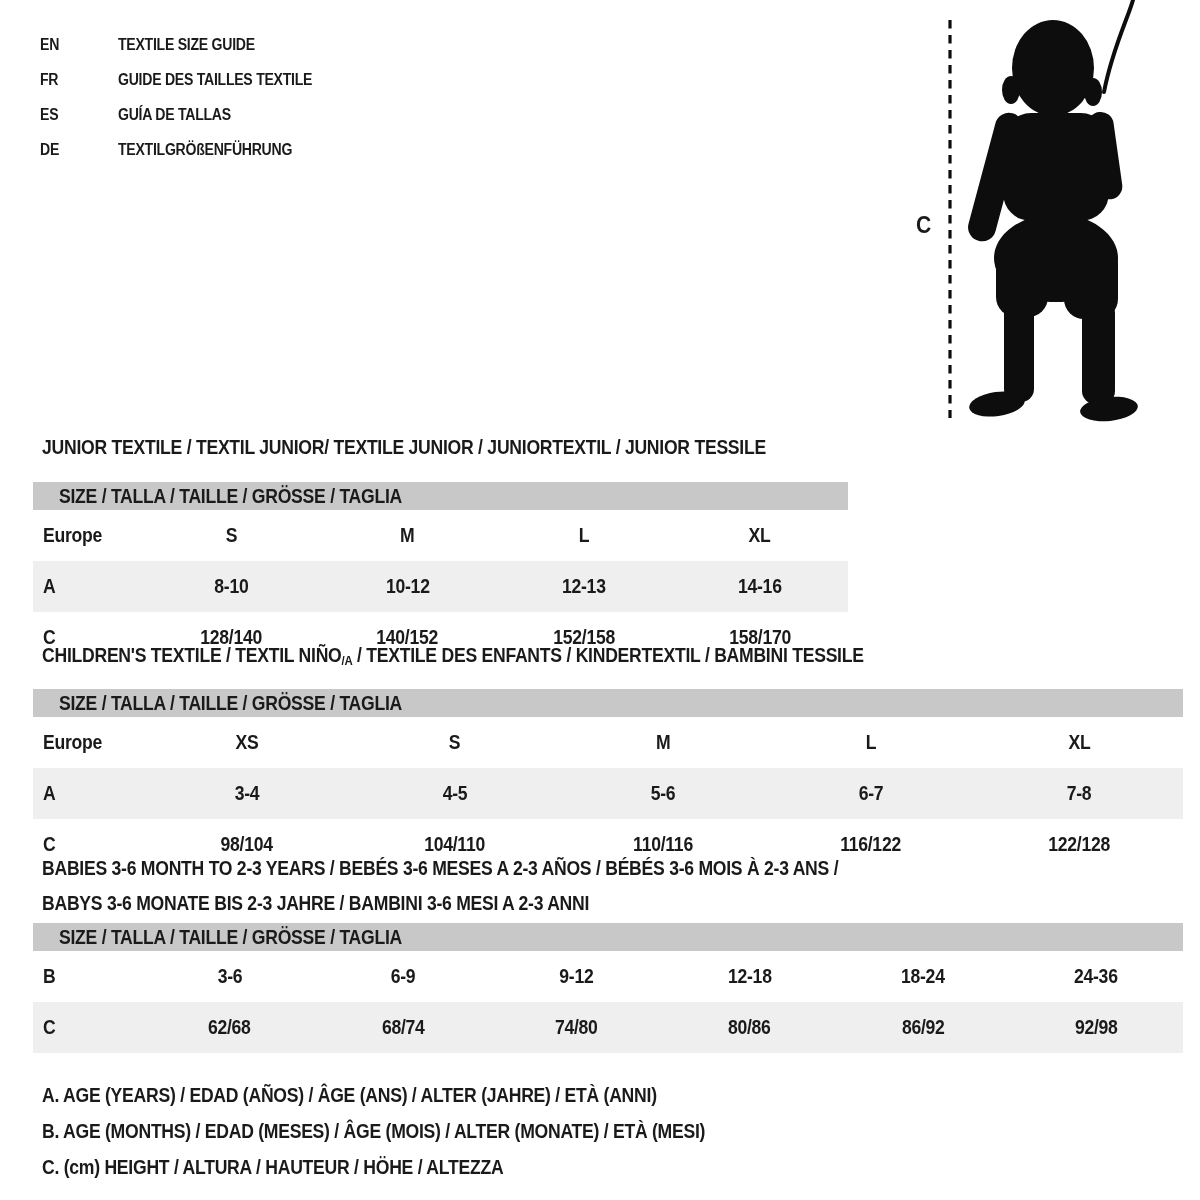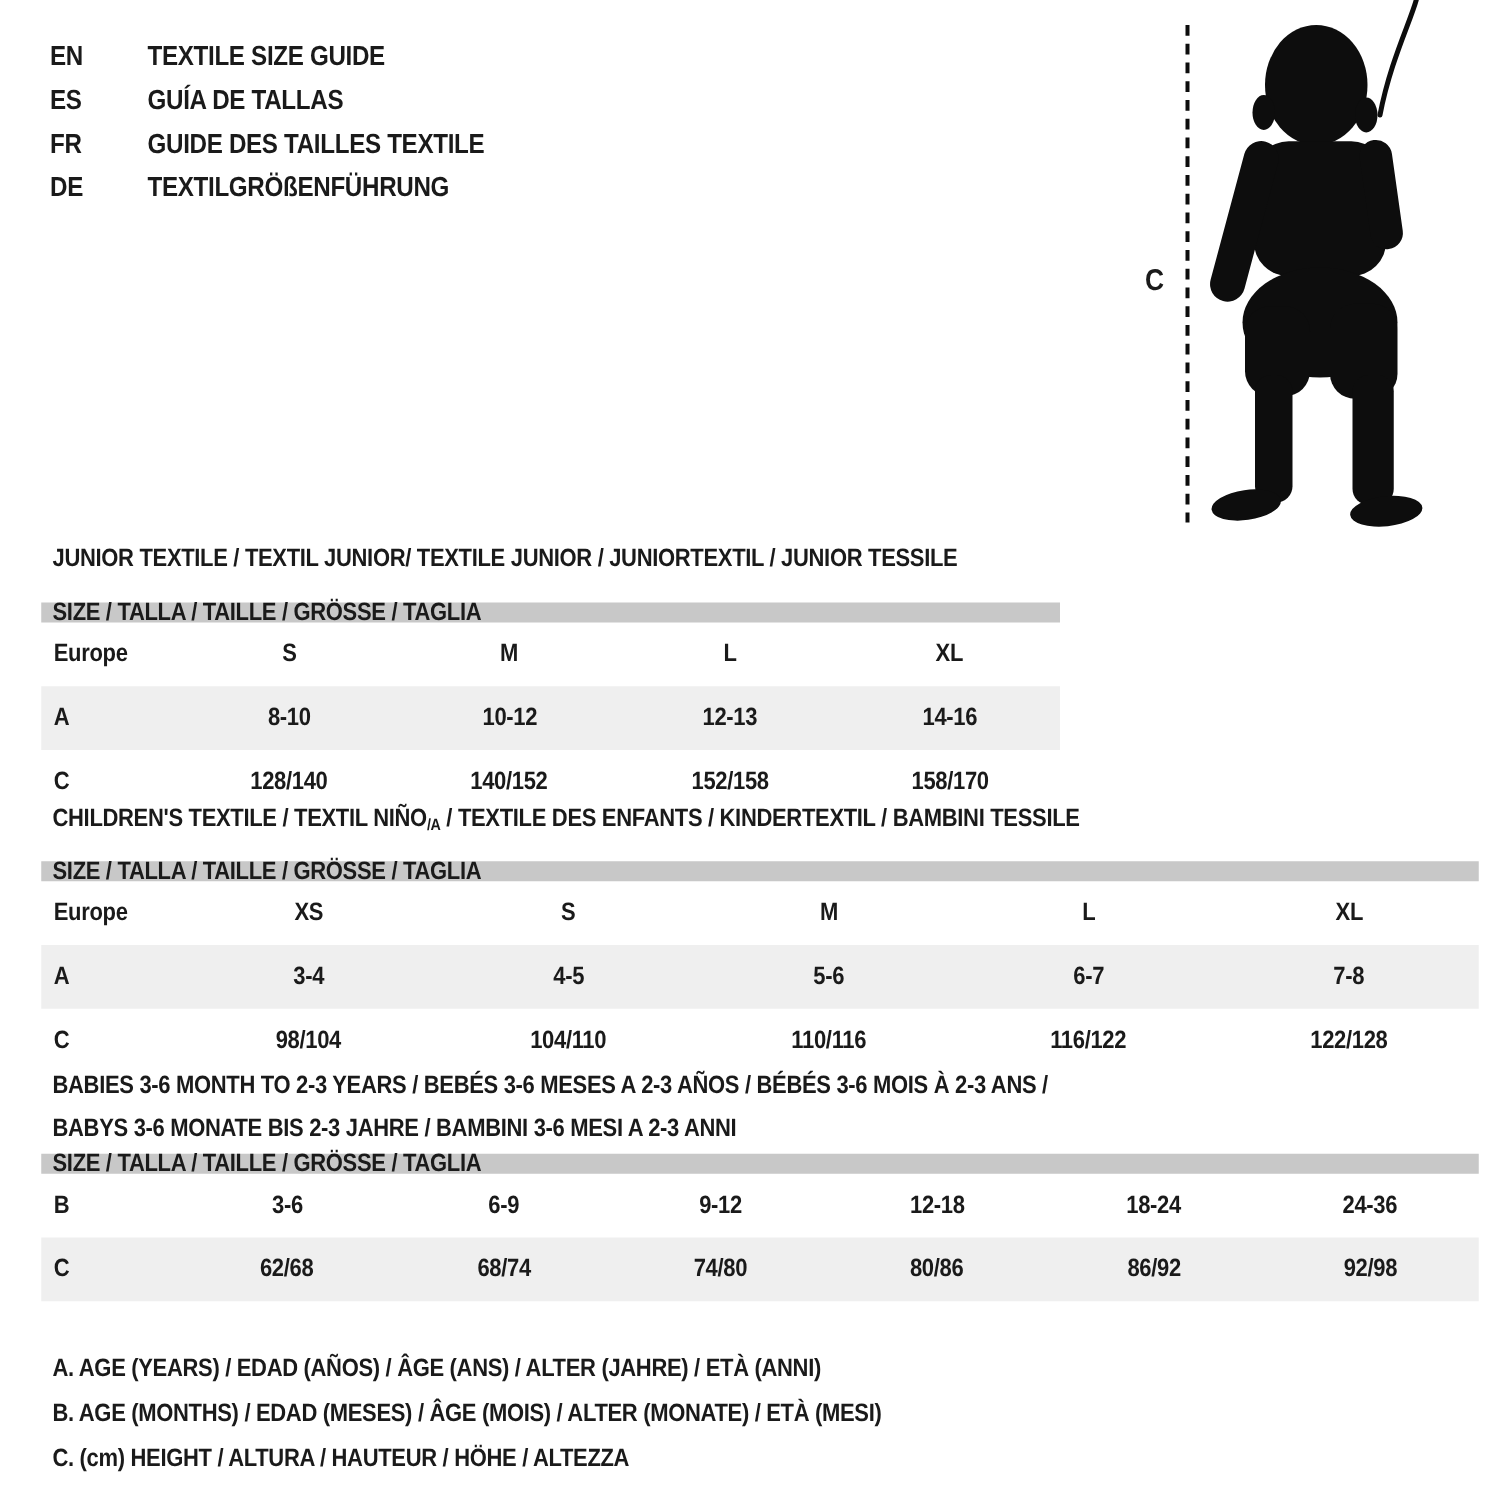--- a/index.html
+++ b/index.html
@@ -7,29 +7,29 @@
     position:relative; width:1200px; height:1200px; overflow:hidden;
     background: var(--background, #ffffff);
     color: var(--text, #1a1a1a);
     font-family: "Liberation Sans", sans-serif;
     font-weight: 700;
   }
   .cond, .condc { display:inline-block; transform:scaleX(0.88); white-space:nowrap; letter-spacing:-0.3px; }
   .cond  { transform-origin:0 50%; }
   .condc { transform-origin:50% 50%; }
 
-  .langs { position:absolute; left:40px; top:27px; font-size:22px; line-height:35px; }
+  .langs { position:absolute; left:40px; top:27px; font-size:16px; line-height:35px; }
   .lang-row { display:flex; }
   .lang-code { width:78px; }
 
   .sec-title { position:absolute; font-size:20px; }
   .sub { font-size:13px; vertical-align:-3px; }
 
   .size-table { position:absolute; font-size:20px; }
-  .t-header { height:16px; background:var(--table-header-bg,#c8c8c8); display:flex; align-items:center; padding-left:9px; }
+  .t-header { height:28px; background:var(--table-header-bg,#c8c8c8); display:flex; align-items:center; padding-left:26px; }
   .t-row { height:51px; display:grid; align-items:center; }
   .cols4 { grid-template-columns:110px repeat(4,1fr); }
   .cols5 { grid-template-columns:110px repeat(5,1fr); }
   .cols6 { grid-template-columns:110px repeat(6,1fr); }
   .t-row .lbl { padding-left:10px; }
   .t-row .cell { text-align:center; }
   .alt { background:var(--row-alt-bg,#efefef); }
 
   .babies-title { position:absolute; left:42px; top:851px; font-size:20px; line-height:35px;text-decoration:underline; }
   .legend { position:absolute; left:42px; top:1067px; font-size:20px; line-height:36px;margin-top:10px; }
@@ -44,26 +44,26 @@
 <body>
 
 <div class="page">
 
   <div class="langs">
     <div class="lang-row">
       <span class="lang-code"><span class="cond">EN</span></span>
       <span><span class="cond">TEXTILE SIZE GUIDE</span></span>
     </div>
     <div class="lang-row">
+      <span class="lang-code"><span class="cond">FR</span></span>
+      <span><span class="cond">GUIDE DES TAILLES TEXTILE</span></span>
+    </div>
+    <div class="lang-row">
       <span class="lang-code"><span class="cond">ES</span></span>
       <span><span class="cond">GUÍA DE TALLAS</span></span>
-    </div>
-    <div class="lang-row">
-      <span class="lang-code"><span class="cond">FR</span></span>
-      <span><span class="cond">GUIDE DES TAILLES TEXTILE</span></span>
     </div>
     <div class="lang-row">
       <span class="lang-code"><span class="cond">DE</span></span>
       <span><span class="cond">TEXTILGRÖßENFÜHRUNG</span></span>
     </div>
   </div>
 
   <svg class="hero" viewBox="0 0 300 430" xmlns="http://www.w3.org/2000/svg" aria-hidden="true">
     <line class="dash" x1="50" y1="20" x2="50" y2="418"></line>
     <g class="ink">

